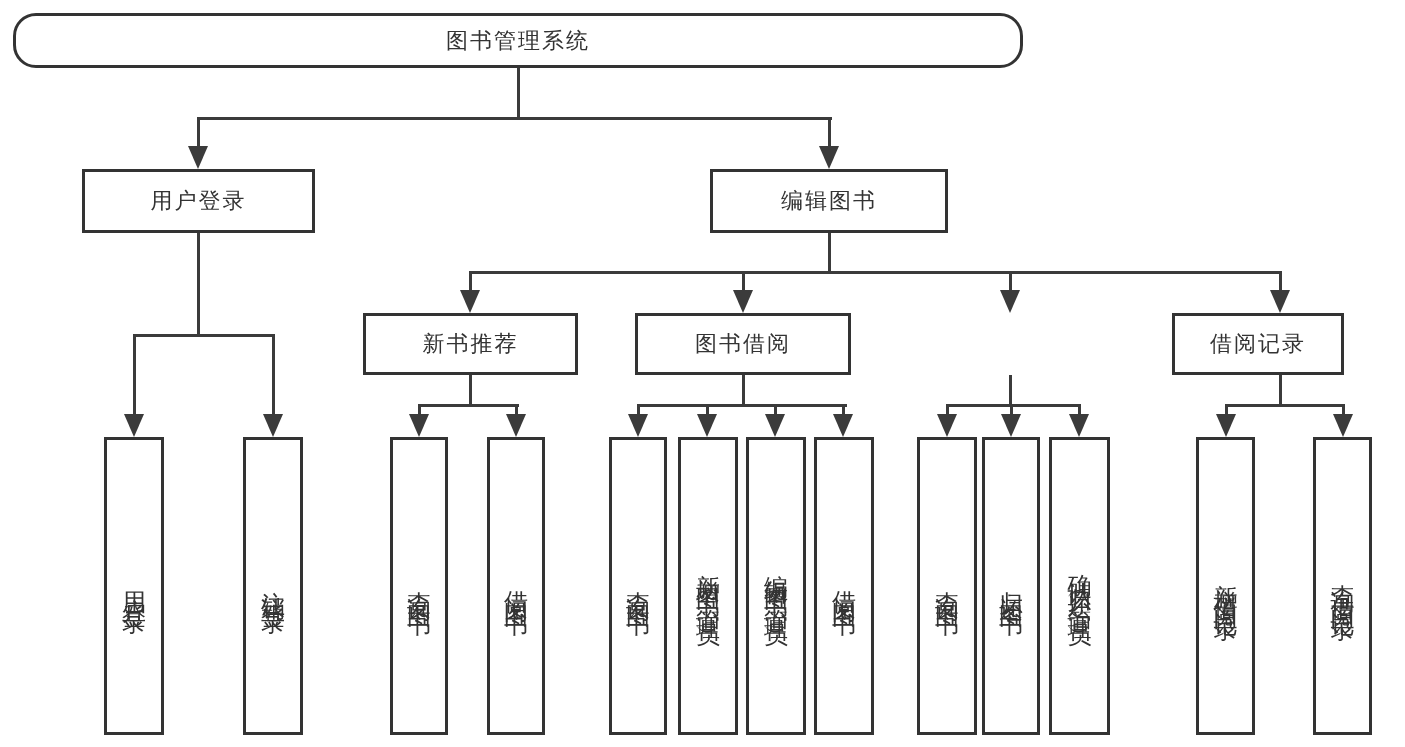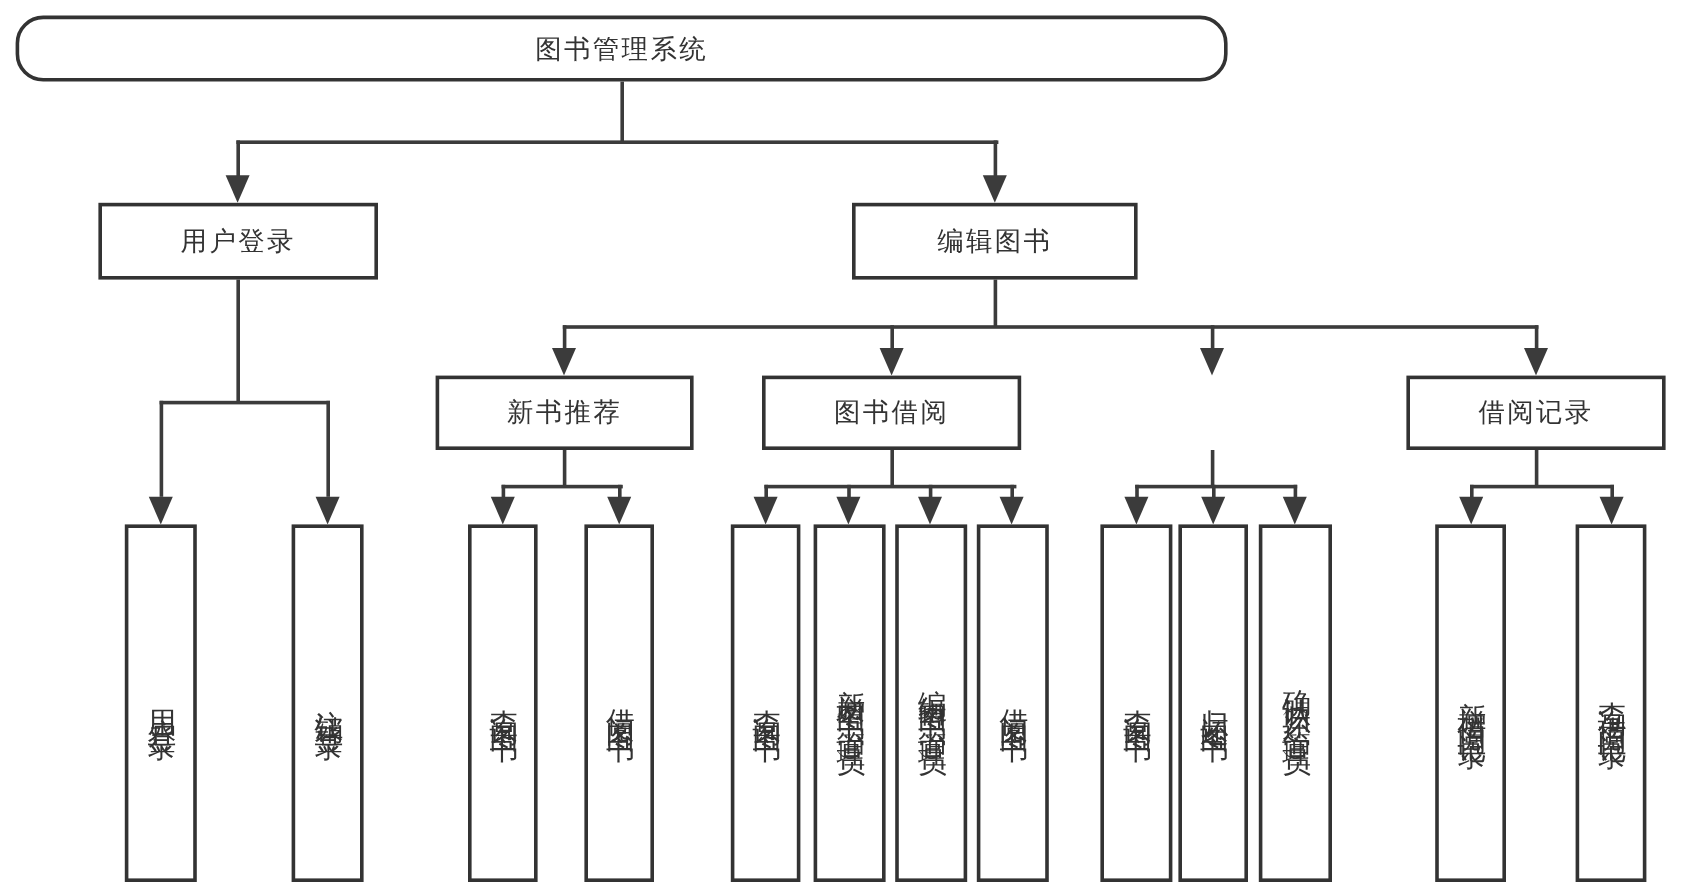--- a/index.html
+++ b/index.html
@@ -102,21 +102,21 @@
   <div class="ar" style="left:1000px; top:290px;"></div>
   <div class="v" style="left:1279px; top:271px; height:21px;"></div>
   <div class="ar" style="left:1270px; top:290px;"></div>
 
   <div class="box" style="left:363px; top:313px; width:215px; height:62px;">
     <span class="hlabel">新书推荐</span>
   </div>
   <div class="box" style="left:635px; top:313px; width:216px; height:62px;">
     <span class="hlabel">图书借阅</span>
   </div>
-  <div class="box" style="left:1172px; top:313px; width:216px; height:62px;">
+  <div class="box" style="left:1172px; top:313px; width:172px; height:62px;">
     <span class="hlabel">借阅记录</span>
   </div>
 
   <div class="v" style="left:469px; top:375px; height:31px;"></div>
   <div class="h" style="left:418px; top:404px; width:101px;"></div>
   <div class="v" style="left:418px; top:404px; height:12px;"></div>
   <div class="ar" style="left:409px; top:414px;"></div>
   <div class="v" style="left:515px; top:404px; height:12px;"></div>
   <div class="ar" style="left:506px; top:414px;"></div>
 

